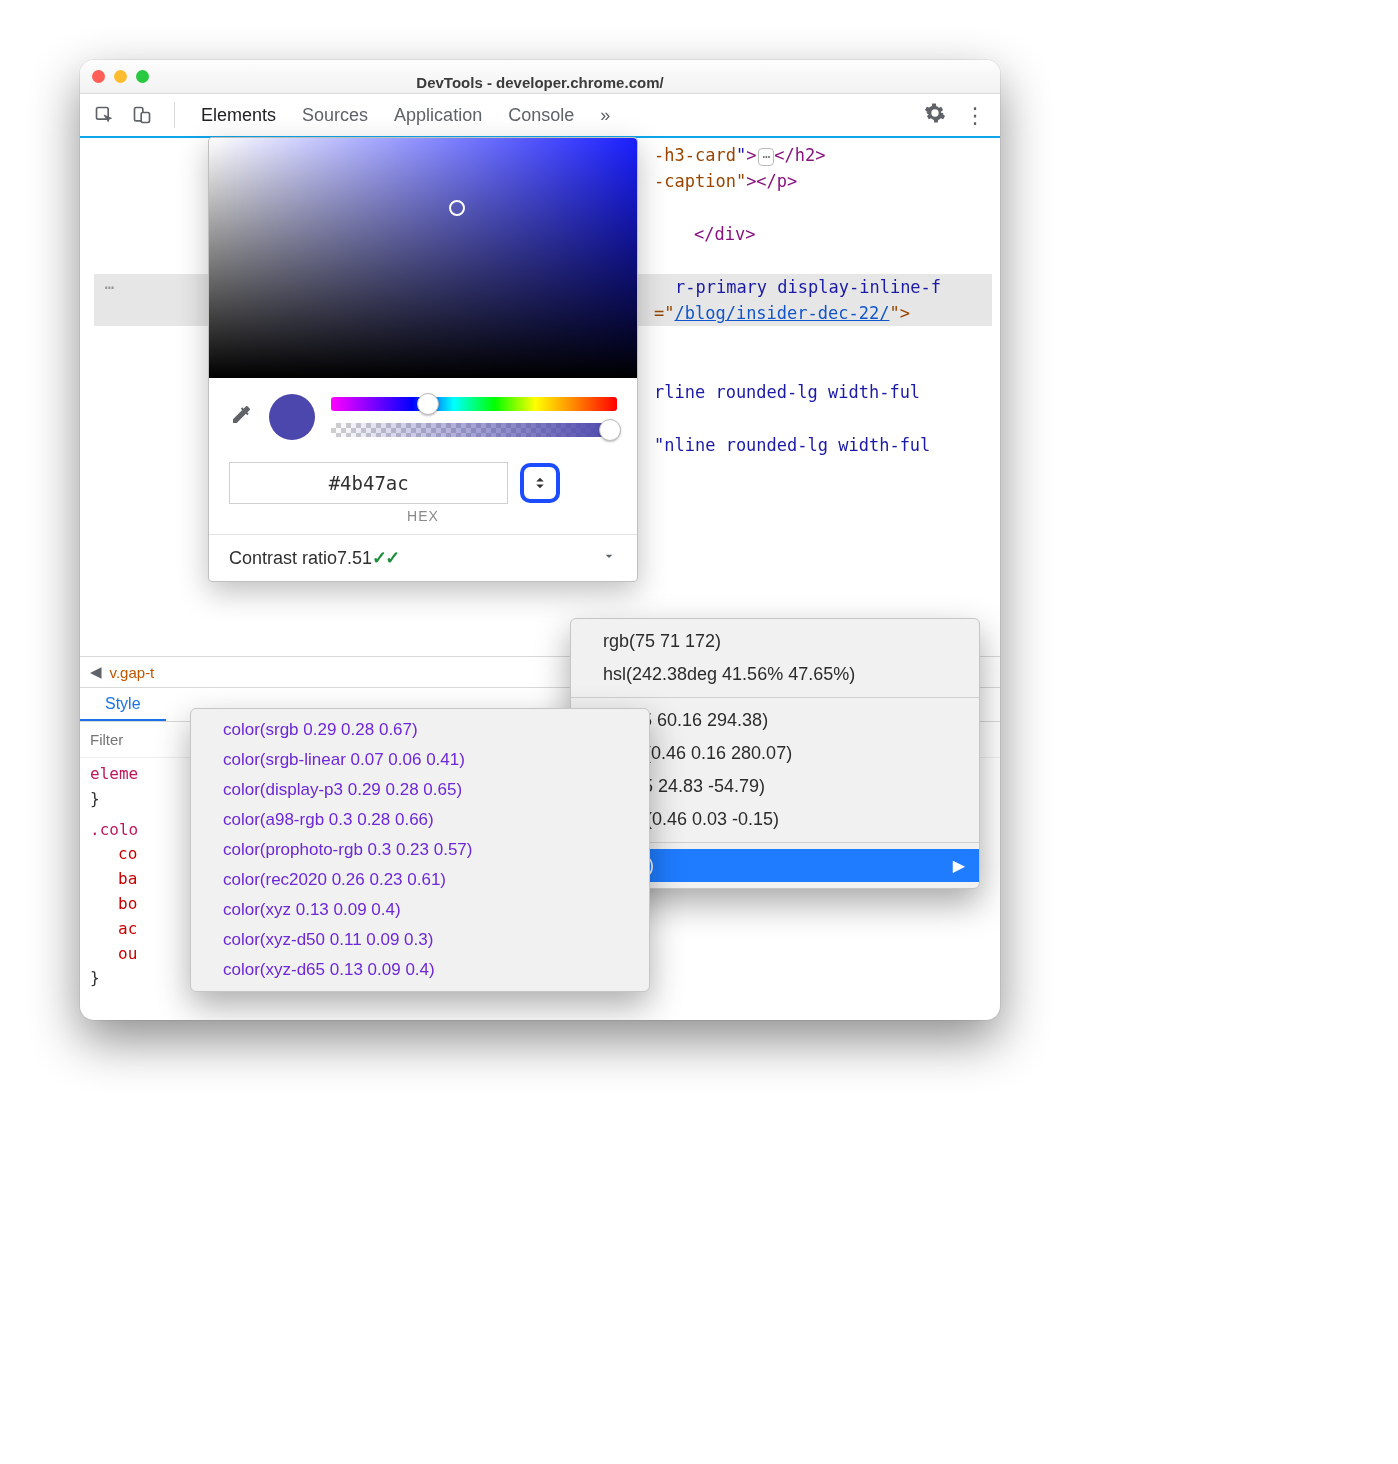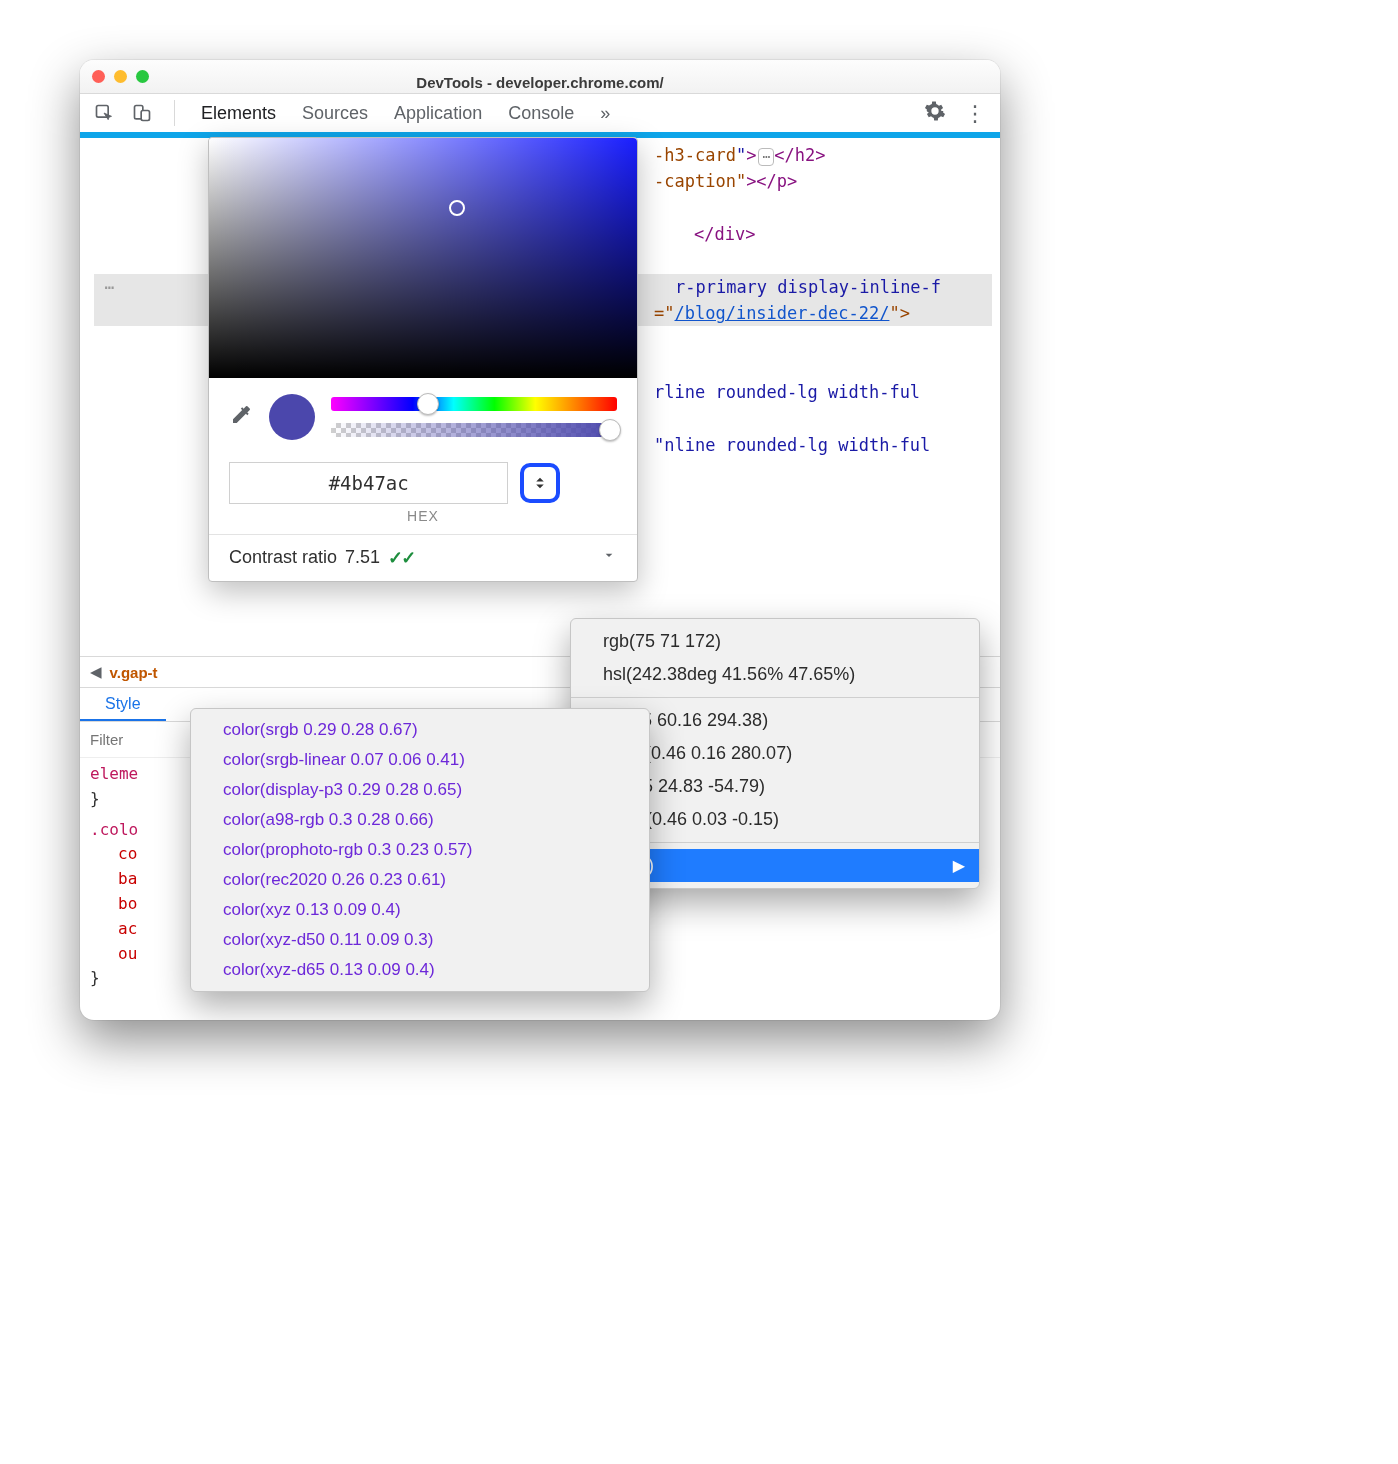--- a/index.html
+++ b/index.html
@@ -28,21 +28,21 @@
     border-bottom: 1px solid #d9d9d9;
     display:flex; align-items:center;
     padding: 0 12px;
     position:relative;
   }
   .traffic { display:flex; gap:9px; }
   .traffic span { width:13px;height:13px;border-radius:50%; }
   .tl-red{background:#ff5f57;} .tl-yel{background:#febc2e;} .tl-grn{background:#28c840;}
   .titlebar .title { position:absolute; left:0; right:0; text-align:center; font-weight:600; font-size:15px; color:#3b3b3b;margin-top:12px;}
   .toolbar {
-    height:44px; border-bottom:6px solid #0ea5e9;
+    height:44px; border-bottom:2px solid #0ea5e9;
     display:flex; align-items:center; padding:0 14px; gap:18px;
     font-size:18px; color:#5f6368;
   }
   .toolbar .separator{width:1px;height:26px;background:#d9d9d9;margin:0 4px;}
   .toolbar .tab{color:#5f6368; padding:0 4px; cursor:pointer;}
   .toolbar .tab.active{color:#202124;}
   .toolbar .right{margin-left:auto;display:flex;gap:18px;align-items:center;color:#5f6368;}
   .icon { width:20px; height:20px; display:inline-block; fill:#5f6368; stroke:#5f6368;}
   .content { position:relative; height:calc(100% - 78px); }
   
@@ -92,21 +92,21 @@
     linear-gradient(to right, rgba(75,71,172,0), #4b47ac),
     repeating-conic-gradient(#cfcfcf 0 25%, #fff 0 50%) 0 0/10px 10px;
     position:relative;}
   .shandle{position:absolute;top:-4px;width:22px;height:22px;background:#fff;border:1px solid #bbb;border-radius:50%;box-shadow:0 1px 2px rgba(0,0,0,0.25);}
   .hex-row{padding:6px 20px 0 20px;display:flex;align-items:center;gap:12px;}
   .hex-row input{flex:0 0 72%;height:42px;border:1px solid #d0d0d0;text-align:center;font-size:19px;font-family:Menlo,monospace;color:#303030;}
   .format-btn{width:40px;height:40px;border:4px solid #1b4cff;border-radius:10px;display:flex;align-items:center;justify-content:center;cursor:pointer;flex-direction:column;line-height:0.8;}
   .format-btn svg{width:18px;height:18px;}
   .hex-label{text-align:center;color:#8a8a8a;font-size:14px;letter-spacing:1px;margin-top:4px;margin-bottom:10px;}
   .divider{height:1px;background:#e3e3e3;}
-  .contrast{display:flex;gap:8px;padding:12px 20px;font-size:18px;color:#303030;}
+  .contrast{display:flex;align-items:center;padding:12px 20px;font-size:18px;color:#303030;}
   .contrast .chevrow{margin-left:auto;color:#5f6368;}
   .checks{color:#1e8e3e;font-weight:700;letter-spacing:-2px;}
   
   .format-menu{
     position:absolute; left:490px; top:480px; width:410px;
     background:#f1f1f1; border:1px solid #c6c6c6; border-radius:6px;
     box-shadow:0 14px 34px rgba(0,0,0,0.35);
     z-index:100; font-size:18px; color:#2b2b2b;
     padding:6px 0;
   }
@@ -187,21 +187,21 @@
       </div>
       <div class="line">&nbsp;</div>
         <div class="line">&nbsp;</div>
       <div class="line" style="padding-left:560px;"><span class="val">rline rounded-lg width-ful</span></div>
       <div class="line">&nbsp;</div>
       <div class="line" style="padding-left:560px;"><span class="val">"nline rounded-lg width-ful</span></div>
     </div>
 
     <div class="breadcrumb">
       <span>◀</span>
-      <span style="color:#c05600;font-weight:bold;">v.gap-t</span>
+      <span style="color:#c05600;">v.gap-t</span>
     </div>
 
     <div class="styles-tabs">
       <div class="stab active">Style</div>
     </div>
 
     <div class="filter-row">
       <input type="text" placeholder="Filter" style="">
     </div>
 

